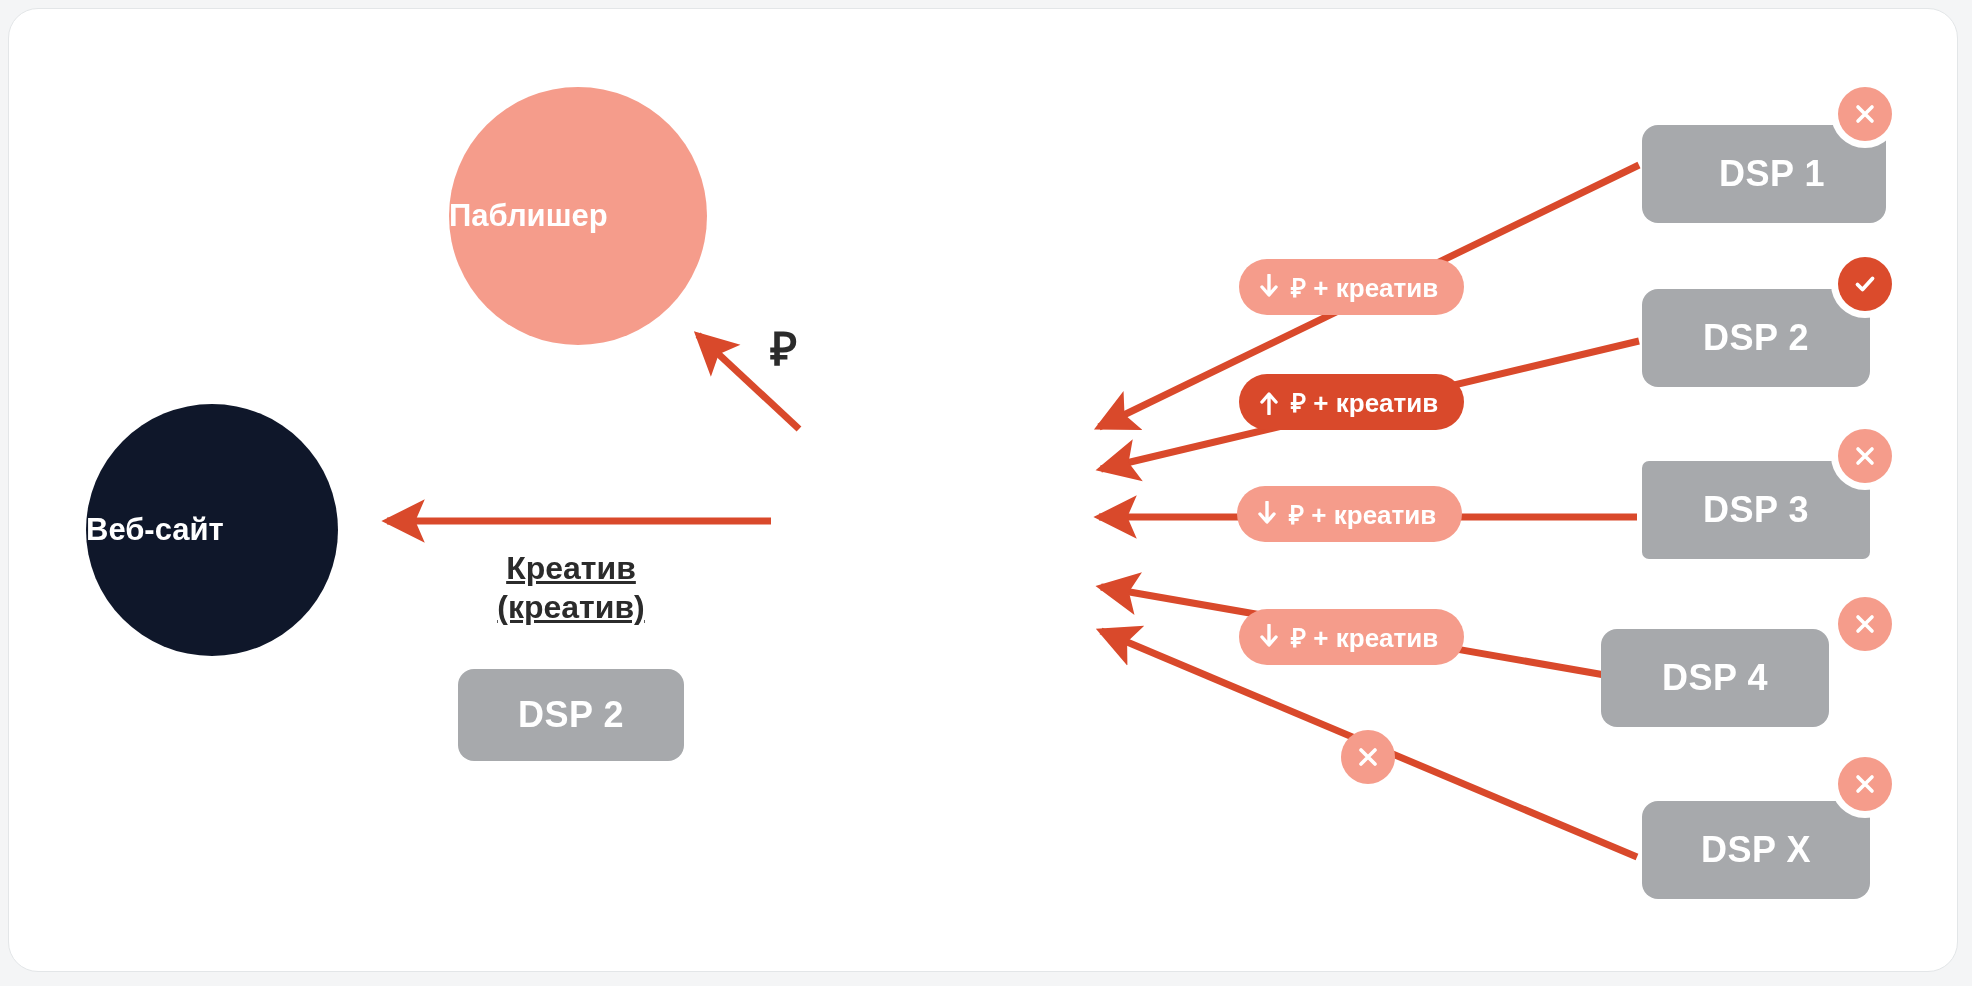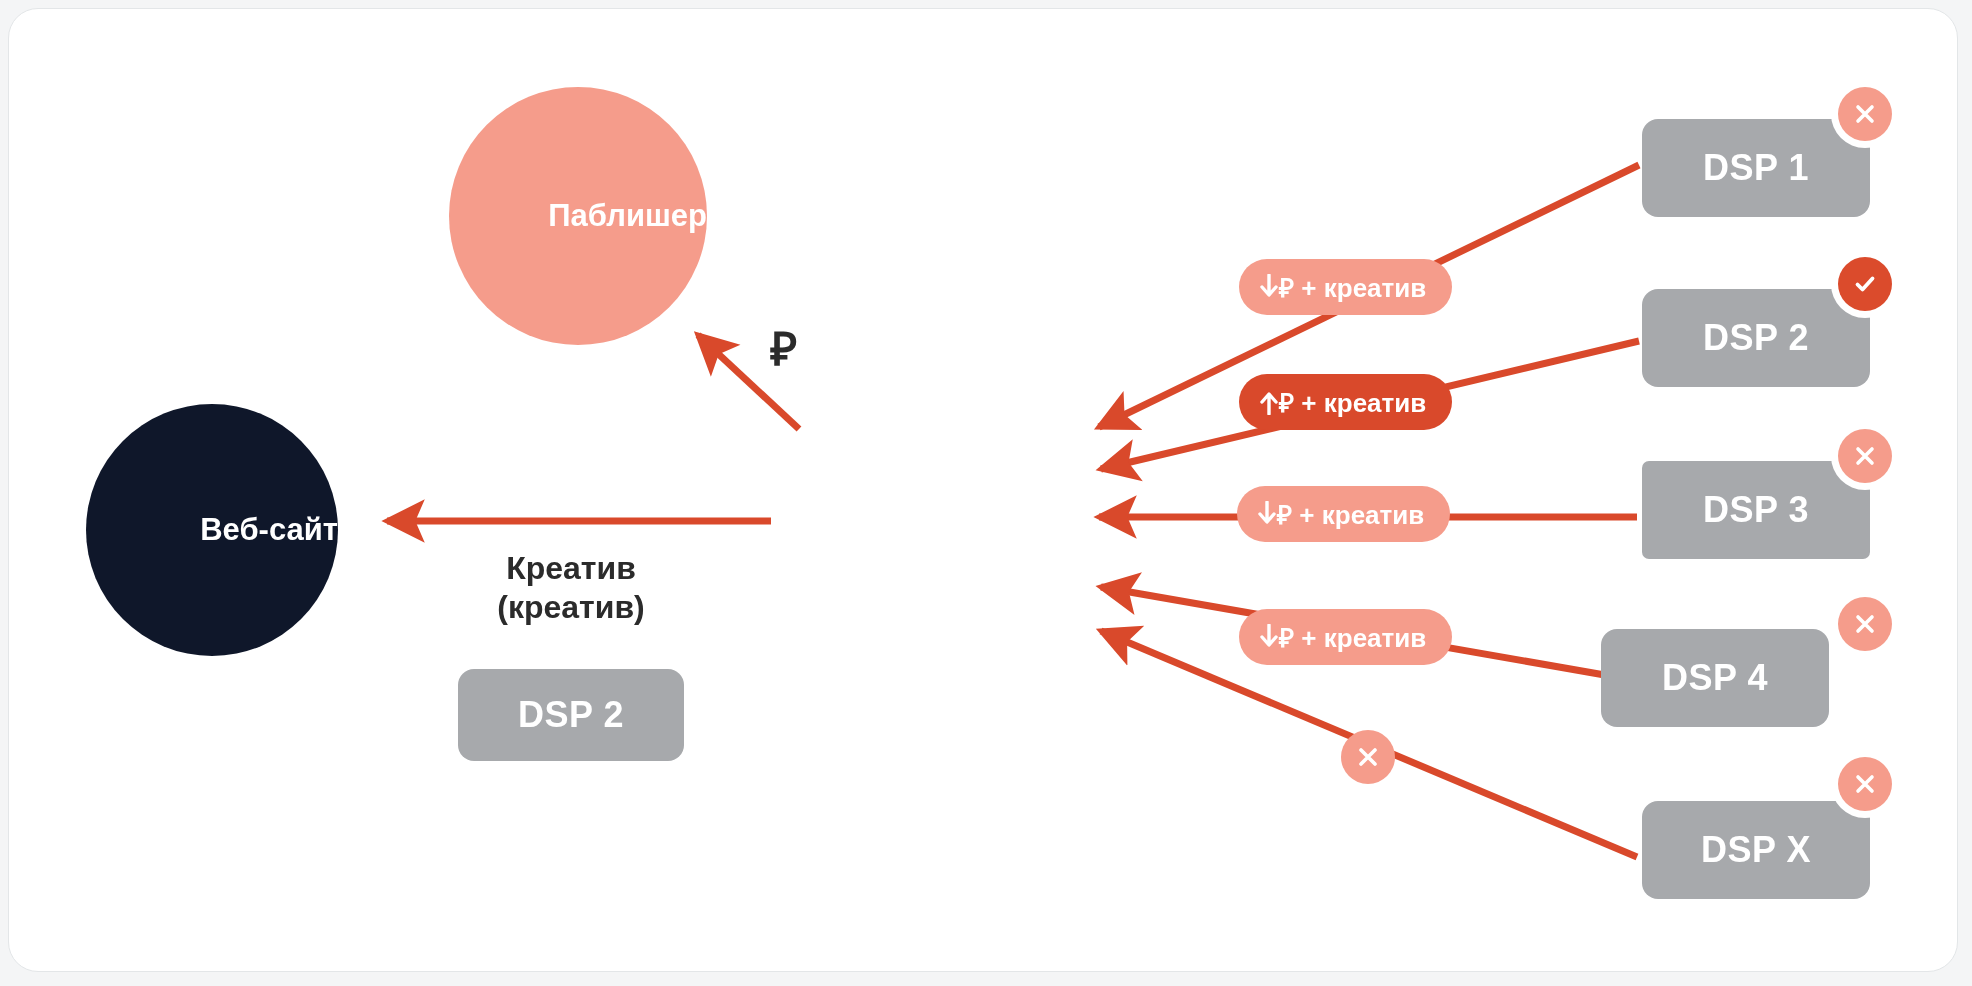--- a/index.html
+++ b/index.html
@@ -35,21 +35,21 @@
     height: 986px;
     pointer-events: none;
   }
 
   
   .node-circle {
     position: absolute;
     border-radius: 50%;
     display: flex;
     align-items: center;
-    justify-content: flex-end;
+    justify-content: flex-start;
     color: #ffffff;
     font-weight: bold;
     text-align: center;
     line-height: 1.1;
   }
   #circle-publisher {
     left: 440px; top: 78px;
     width: 258px; height: 258px;
     background: #F59C8B;
     font-size: 31px;
@@ -76,21 +76,21 @@
     background: #A7A9AC;
     border-radius: 16px;
     display: flex;
     align-items: center;
     justify-content: center;
     color: #ffffff;
     font-size: 36px;
     font-weight: bold;
     letter-spacing: 0.5px;
   }
-  #dsp-1 { left: 1633px; top: 110px; }
+  #dsp-1 { left: 1633px; top: 116px; padding-left: 16px; }
   #dsp-2 { left: 1633px; top: 280px; }
   #dsp-3 { left: 1633px; top: 452px; border-radius: 7px; }
   #dsp-4 { left: 1592px; top: 620px; }
   #dsp-x { left: 1633px; top: 780px; margin-top: 12px; }
   #dsp-creative { left: 449px; top: 660px; width: 226px; height: 92px; }
 
   
   .badge {
     position: absolute;
     width: 54px;
@@ -112,20 +112,21 @@
   #badge-dsp-x { left: 1829px; top: 748px; }
   #badge-cut   { left: 1332px; top: 721px; box-shadow: none; }
 
   
   .pill {
     position: absolute;
     height: 56px;
     border-radius: 28px;
     display: flex;
     align-items: center;
+    gap: 12px;
     padding: 0 26px 0 20px;
     color: #ffffff;
     font-size: 26px;
     font-weight: bold;
     white-space: nowrap;
     box-sizing: border-box;
     z-index: 5;
   }
   .pill.light { background: #F59C8B; }
   .pill.dark  { background: #D9492B; }
@@ -150,20 +151,21 @@
   }
   #label-ruble {
     left: 745px; top: 312px;
     font-size: 46px;
     width: 60px;
   }
   #label-creative {
     left: 402px; top: 540px;
     width: 320px;
     font-size: 32px;
+    text-decoration: underline;
   }
 </style>
 </head>
 <body>
 
 <div id="stage">
   <div id="card">
 
     <svg id="wires" viewBox="0 0 1972 986" xmlns="http://www.w3.org/2000/svg">
       <defs>

